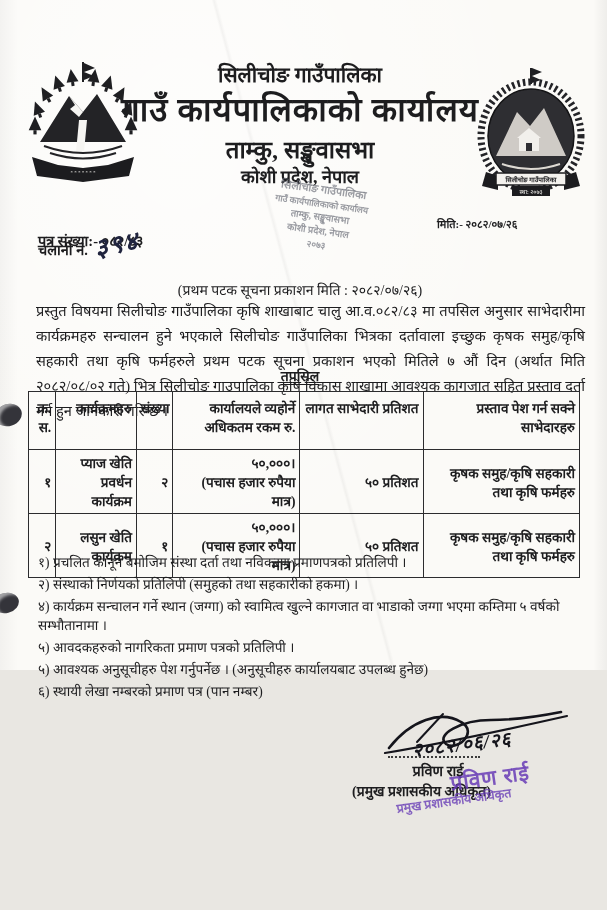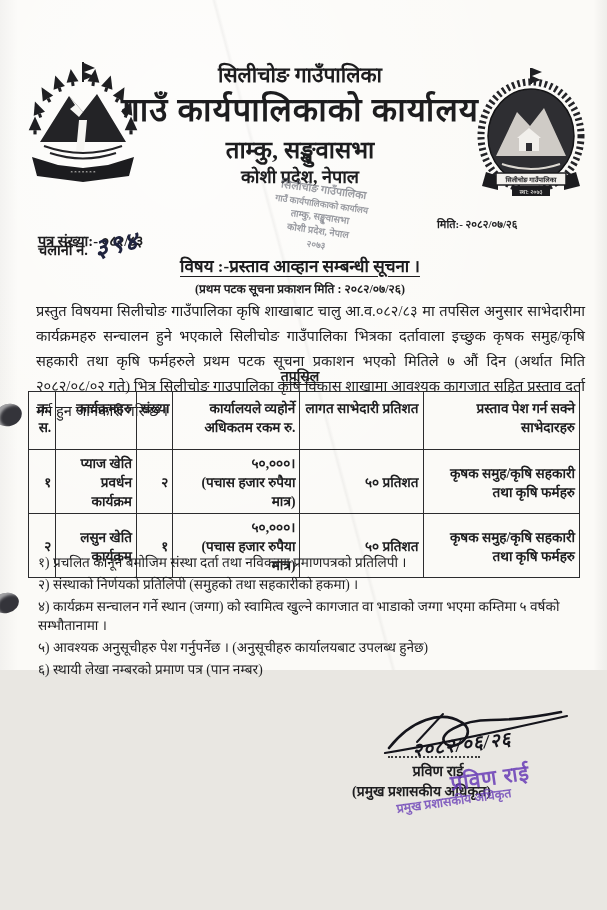--- a/index.html
+++ b/index.html
@@ -45,21 +45,21 @@
   .chalani{left:38px;top:239px;font-size:14.5px;font-weight:600;}
   .chalani-val{
     left:94px;top:226px;font-size:25px;
     transform:rotate(-12deg);
     font-style:italic;letter-spacing:2px;
     color:#20243e;font-weight:bold;
   }
   .date-line{left:437px;top:216px;font-size:11px;font-weight:600;}
   
   .subject{top:254px;font-size:17px;font-weight:bold;text-decoration:underline;text-underline-offset:4px;}
-  .subject-note{top:280px;font-size:12px;font-weight:700;}
+  .subject-note{top:280px;font-size:14px;font-weight:400;}
   
   .body-par{
     left:36px;top:299px;width:549px;
     font-size:14.6px;line-height:25px;
     text-align:justify;font-weight:500;
   }
   .tapasil{top:366px;font-size:14px;font-weight:bold;text-decoration:underline;text-underline-offset:3px;}
   
   table.sched{
     position:absolute;left:28px;top:391px;width:552px;
@@ -171,21 +171,20 @@
     <div class="s3">ताम्कु, सङ्खुवासभा</div>
     <div class="s4">कोशी प्रदेश, नेपाल</div>
     <div class="s5">२०७३</div>
   </div>
 
   <div class="abs letter-no">पत्र संख्या:- ०८२/८३</div>
   <div class="abs chalani">चलानी नं.</div>
   <div class="abs chalani-val">३९४</div>
   <div class="abs date-line">मिति:- २०८२/०७/२६</div>
 
-  <div class="abs center subject">विषय :-प्रस्ताव आव्हान सम्बन्धी सूचना ।</div>
   <div class="abs center subject-note">(प्रथम पटक सूचना प्रकाशन मिति : २०८२/०७/२६)</div>
 
   <div class="abs body-par">प्रस्तुत विषयमा सिलीचोङ गाउँपालिका कृषि शाखाबाट चालु आ.व.०८२/८३ मा तपसिल अनुसार साभेदारीमा कार्यक्रमहरु सन्चालन हुने भएकाले सिलीचोङ गाउँपालिका भित्रका दर्तावाला इच्छुक कृषक समुह/कृषि सहकारी तथा कृषि फर्महरुले प्रथम पटक सूचना प्रकाशन भएको मितिले ७ औं दिन (अर्थात मिति २०८२/०८/०२ गते)  भित्र सिलीचोङ गाउपालिका कृषि विकास शाखामा आवश्यक कागजात सहित प्रस्ताव दर्ता गर्न हुन जानकारी गरिन्छ ।</div>
 
   <div class="abs center tapasil">तपसिल</div>
 
   <table class="sched">
     <colgroup>
       <col class="c1">
         <col class="c2">
@@ -228,20 +227,21 @@
       <td class="pre">कृषक समुह/कृषि सहकारी
 तथा कृषि फर्महरु</td>
     </tr>
   </tbody>
     </table>
 
   <div class="abs docs-list">
     <div>१) प्रचलित कानून बमोजिम संस्था दर्ता तथा नविकरण प्रमाणपत्रको प्रतिलिपी ।</div>
     <div>२) संस्थाको निर्णयको प्रतिलिपी (समुहको तथा सहकारीको हकमा) ।</div>
     <div>४) कार्यक्रम सन्चालन गर्ने स्थान (जग्गा) को स्वामित्व खुल्ने कागजात वा भाडाको जग्गा भएमा कम्तिमा ५ वर्षको सम्भौतानामा ।</div>
+    <div>५) आवदकहरुको नागरिकता प्रमाण पत्रको प्रतिलिपी ।</div>
     <div>५) आवश्यक अनुसूचीहरु पेश गर्नुपर्नेछ । (अनुसूचीहरु कार्यालयबाट उपलब्ध हुनेछ)</div>
     <div>६) स्थायी लेखा नम्बरको प्रमाण पत्र (पान नम्बर)</div>
   </div>
 
   <svg class="abs sig-svg" width="190" height="54" viewBox="0 0 190 54">
     <path d="M6,42 C28,14 58,4 78,16 C96,26 74,46 63,38 C52,29 78,14 108,14 C132,14 158,10 178,6" fill="none" stroke="#15151c" stroke-width="2.6" stroke-linecap="round"></path>
     <path d="M2,47 C50,39 122,24 184,10" fill="none" stroke="#15151c" stroke-width="2.2" stroke-linecap="round"></path>
     <path d="M34,36 L60,8" fill="none" stroke="#15151c" stroke-width="2" stroke-linecap="round"></path>
   </svg>
   <div class="abs sig-date">२०८२/०६/२६</div>

